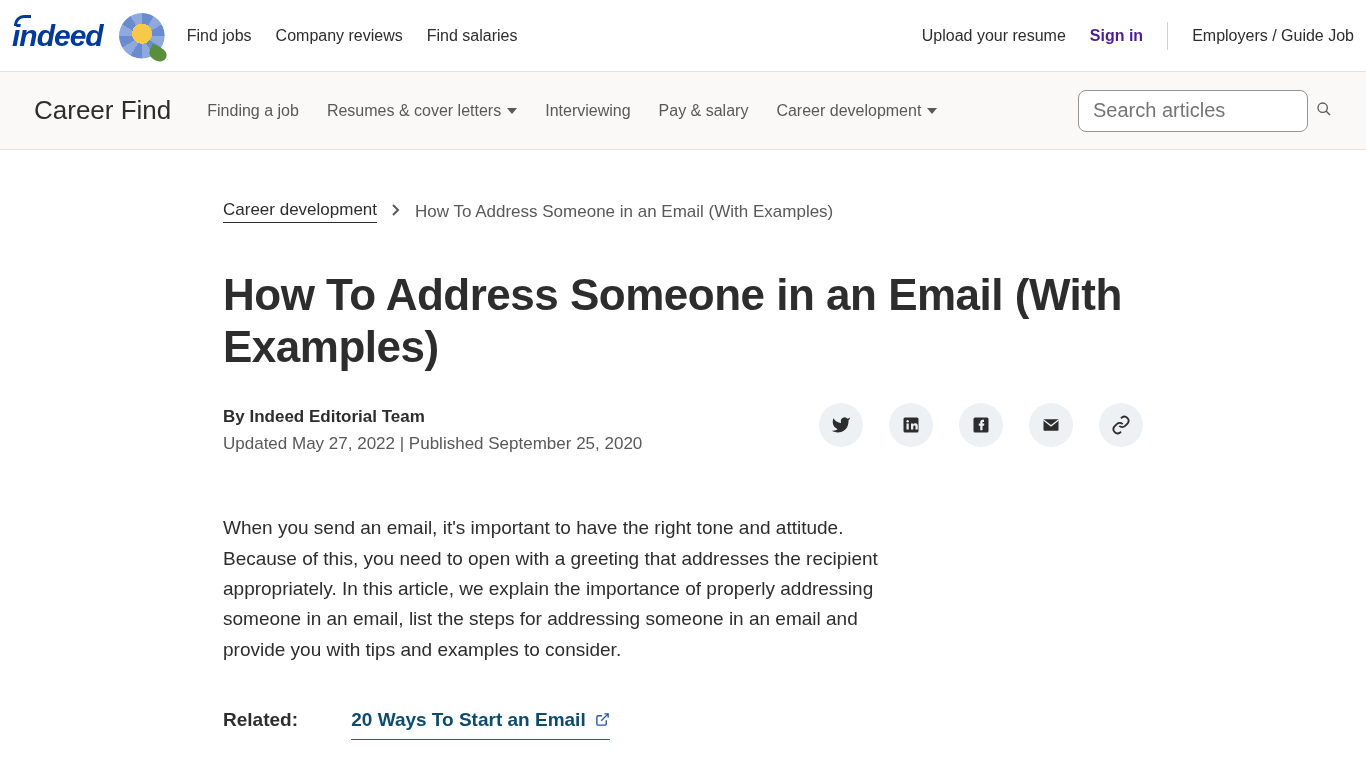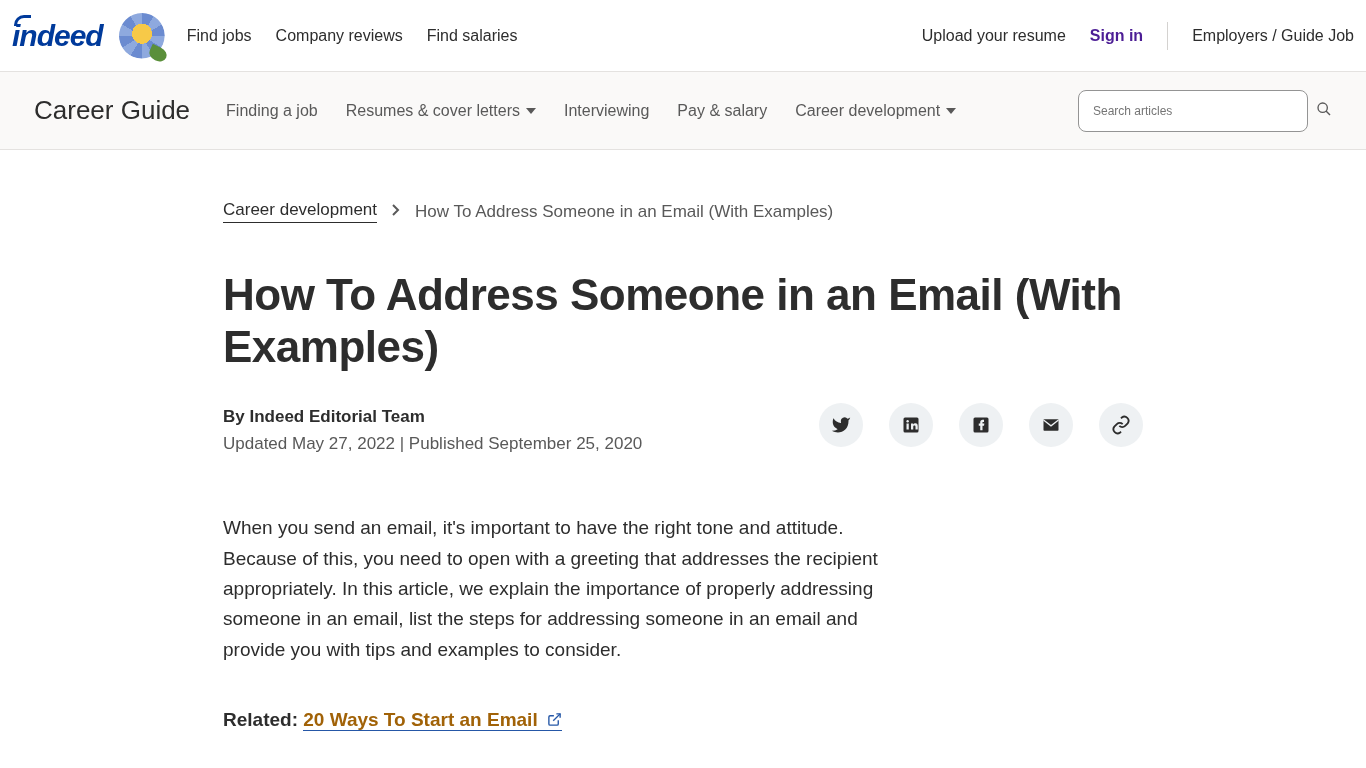--- a/index.html
+++ b/index.html
@@ -45,21 +45,21 @@
   align-items: center;
   gap: 28px;
 }
 .cg-title { font-size: 26px; font-weight: 400; color: #2d2d2d; margin-right: 8px; }
 .sub-links { display: flex; gap: 28px; align-items: flex-end; flex: 1; }
 .sub-links a { color: #595959; text-decoration: none; font-size: 16px; display: flex; align-items: center; gap: 6px; }
 .caret { display: inline-block; width: 0; height: 0; border-left: 5px solid transparent; border-right: 5px solid transparent; border-top: 6px solid #595959; }
 .search-wrap { display: flex; align-items: center; gap: 8px; }
 .search-input {
   width: 230px; height: 42px; border: 1px solid #949494; border-radius: 8px;
-  padding: 12px 14px; font-size: 12px; color: #595959; background: #fff;
+  padding: 12px 14px; font-size: 20px; color: #595959; background: #fff;
 }
 .search-icon-small { color: #595959; }
 
 .content { max-width: 920px; margin: 0 auto; padding: 50px 0 40px 0; }
 
 .breadcrumb { display: flex; align-items: center; gap: 14px; font-size: 17px; margin-bottom: 46px; }
 .breadcrumb a { color: #2d2d2d; text-decoration: none; border-bottom: 1px solid #2d2d2d; padding-bottom: 2px; }
 .bc-sep { color: #595959; }
 .bc-current { color: #595959; }
 
@@ -73,21 +73,21 @@
 .share-icons { display: flex; gap: 26px; }
 .share-btn {
   width: 44px; height: 44px; border-radius: 50%; background: #eef1f3;
   display: flex; align-items: center; justify-content: center; cursor: pointer;
   color: #2d2d2d;
 }
 
 .body-text { font-size: 19px; line-height: 1.6; color: #2d2d2d; max-width: 660px; margin-bottom: 44px; }
 
 .related { font-size: 19px; font-weight: 700; }
-.related a { color: #a16207; text-decoration: none; border-bottom: 1.5px solid #2557a7; padding-bottom: 0; }
+.related a { color: #0c4a6e; text-decoration: none; border-bottom: 1.5px solid #2557a7; padding-bottom: 9px; margin-left: 48px; }
 .ext-icon { display: inline-block; margin-left: 4px; vertical-align: -1px; }
 </style>
 </head>
 <body>
 
 <nav class="top-nav">
   <div class="logo">
     <span class="indeed-logo">indeed</span>
     <span class="sunflower">
       <span class="petals"></span>
@@ -101,21 +101,21 @@
   </div>
   <div class="nav-right">
     <a href="#">Upload your resume</a>
     <a href="#" class="signin">Sign in</a>
     <span class="nav-sep"></span>
     <a href="#">Employers / Guide Job</a>
   </div>
 </nav>
 
 <nav class="sub-nav">
-  <span class="cg-title">Career Guide</span>
+  <span class="cg-title">Career Find</span>
   <div class="sub-links">
     <a href="#">
         <span>Finding a job</span>
       </a>
     <a href="#">
         <span>Resumes &amp; cover letters</span>
         <span class="caret"></span>
       </a>
     <a href="#">
         <span>Interviewing</span>

